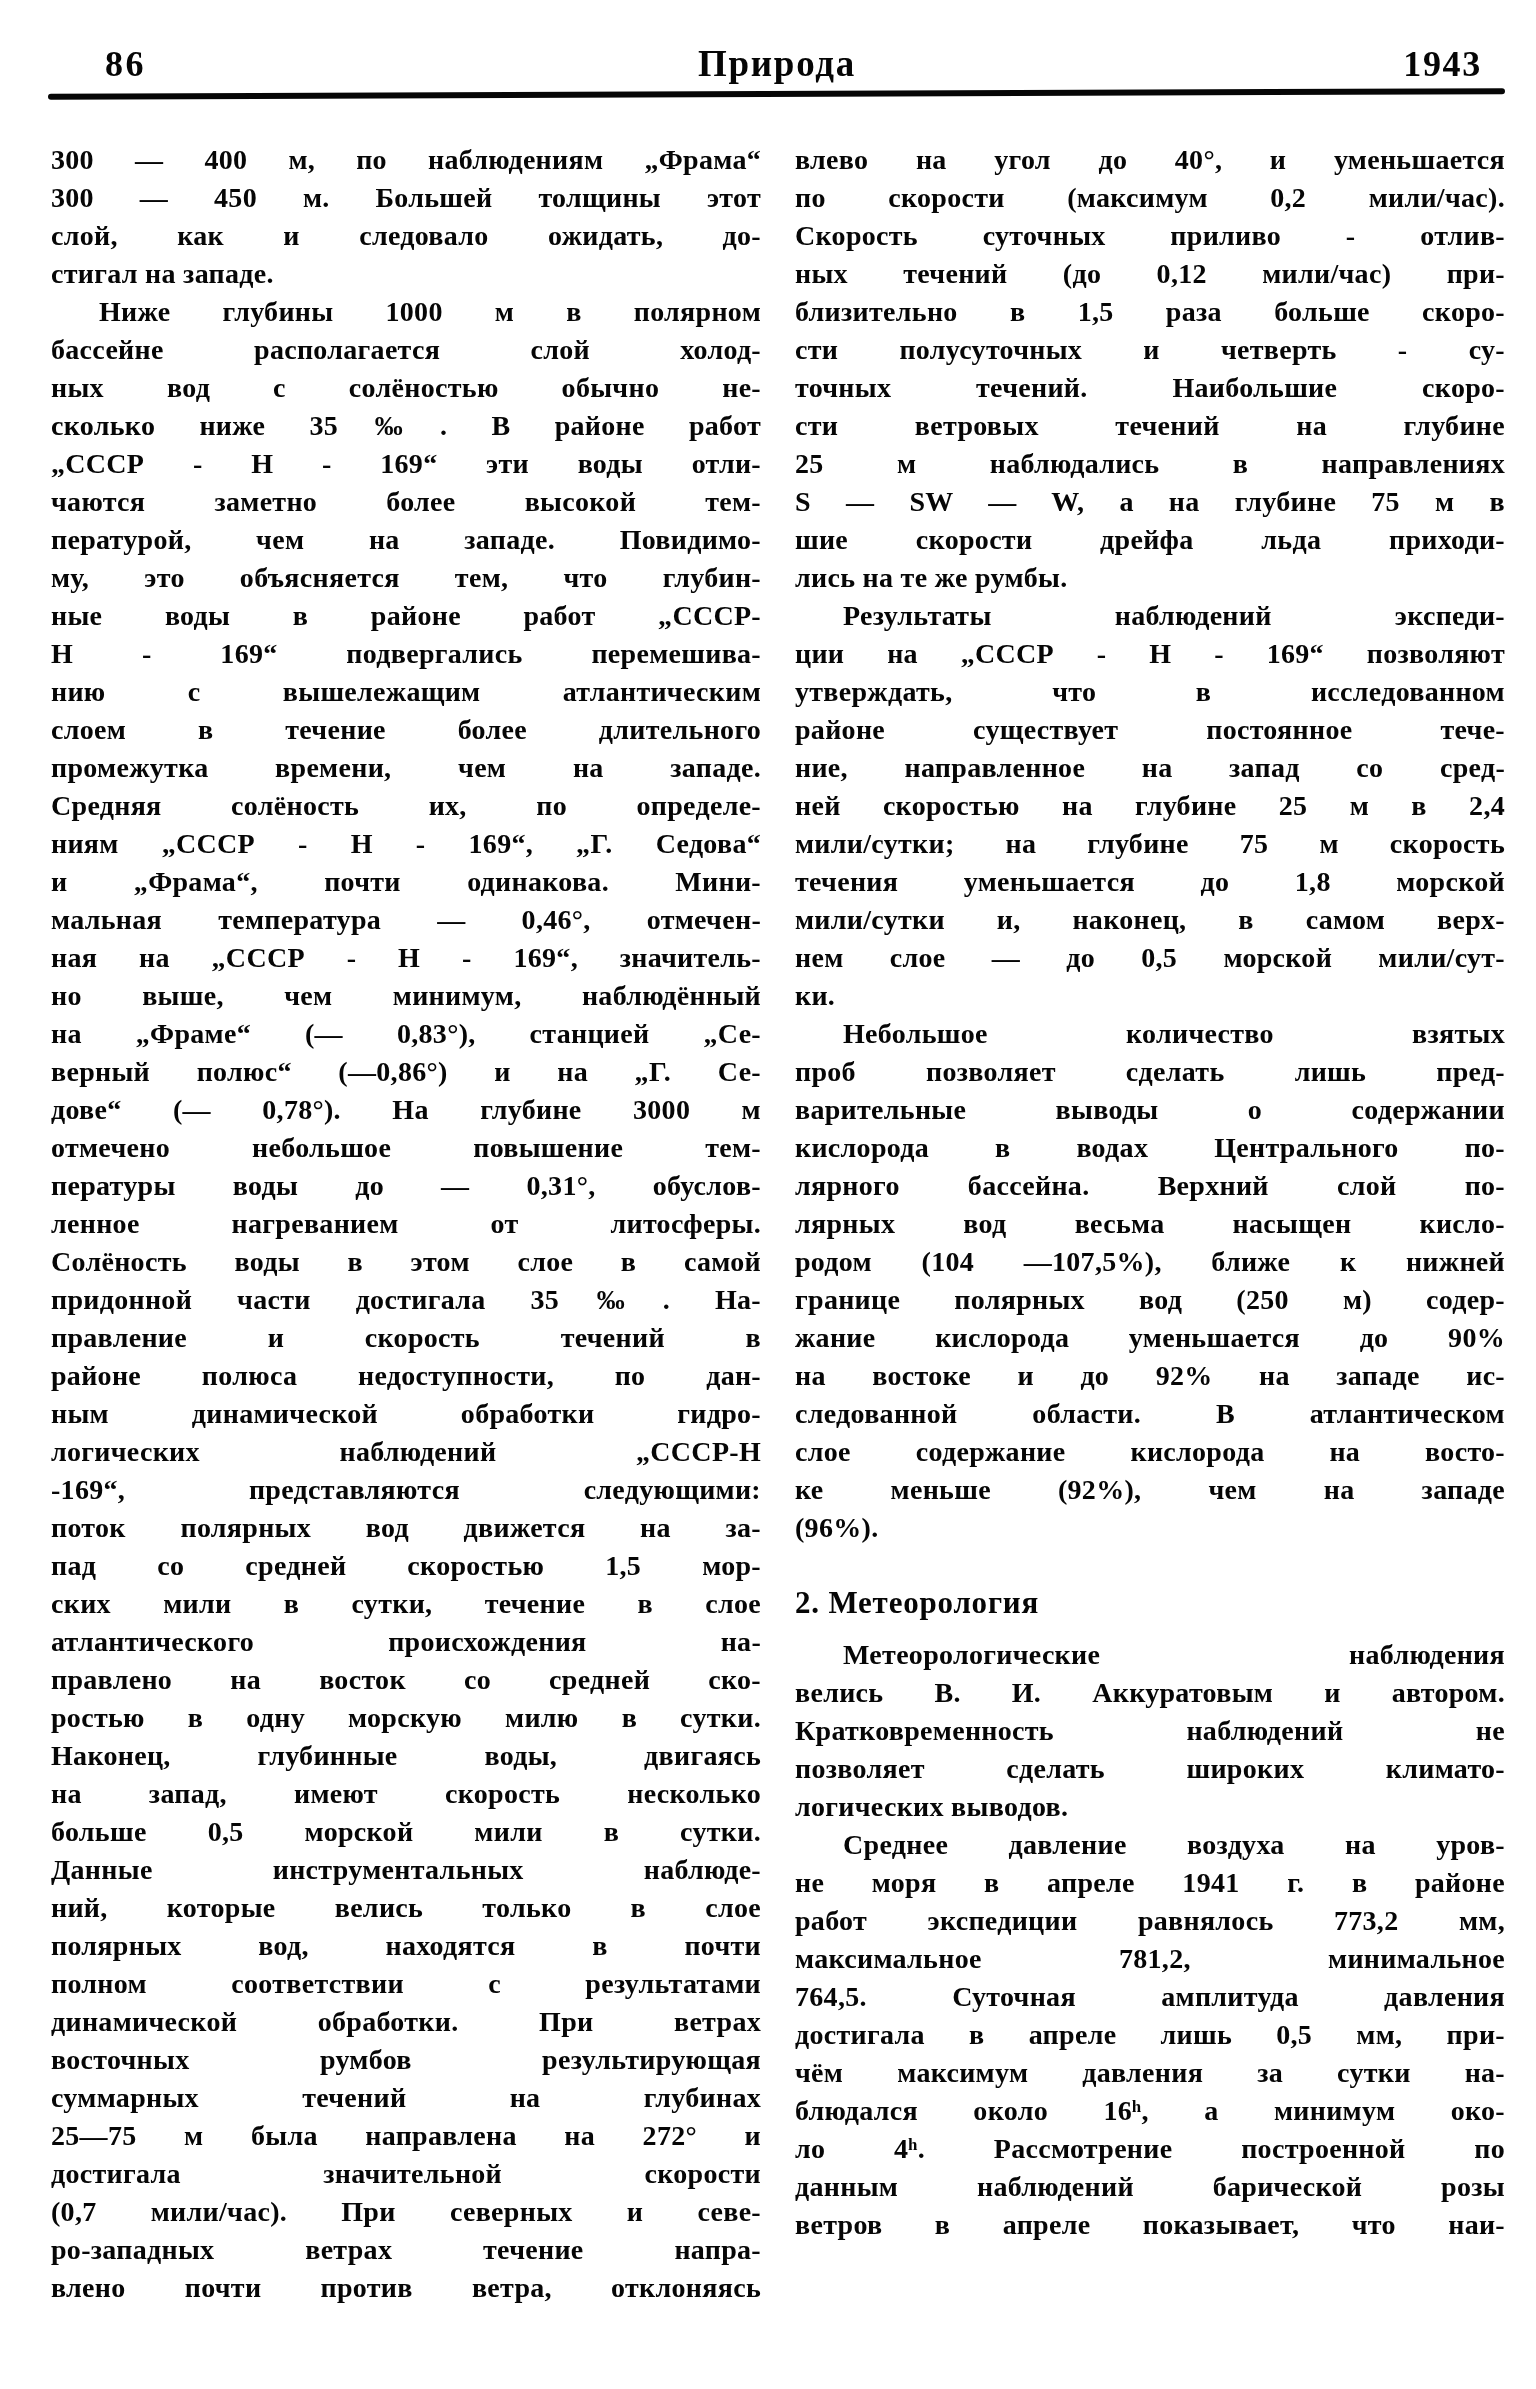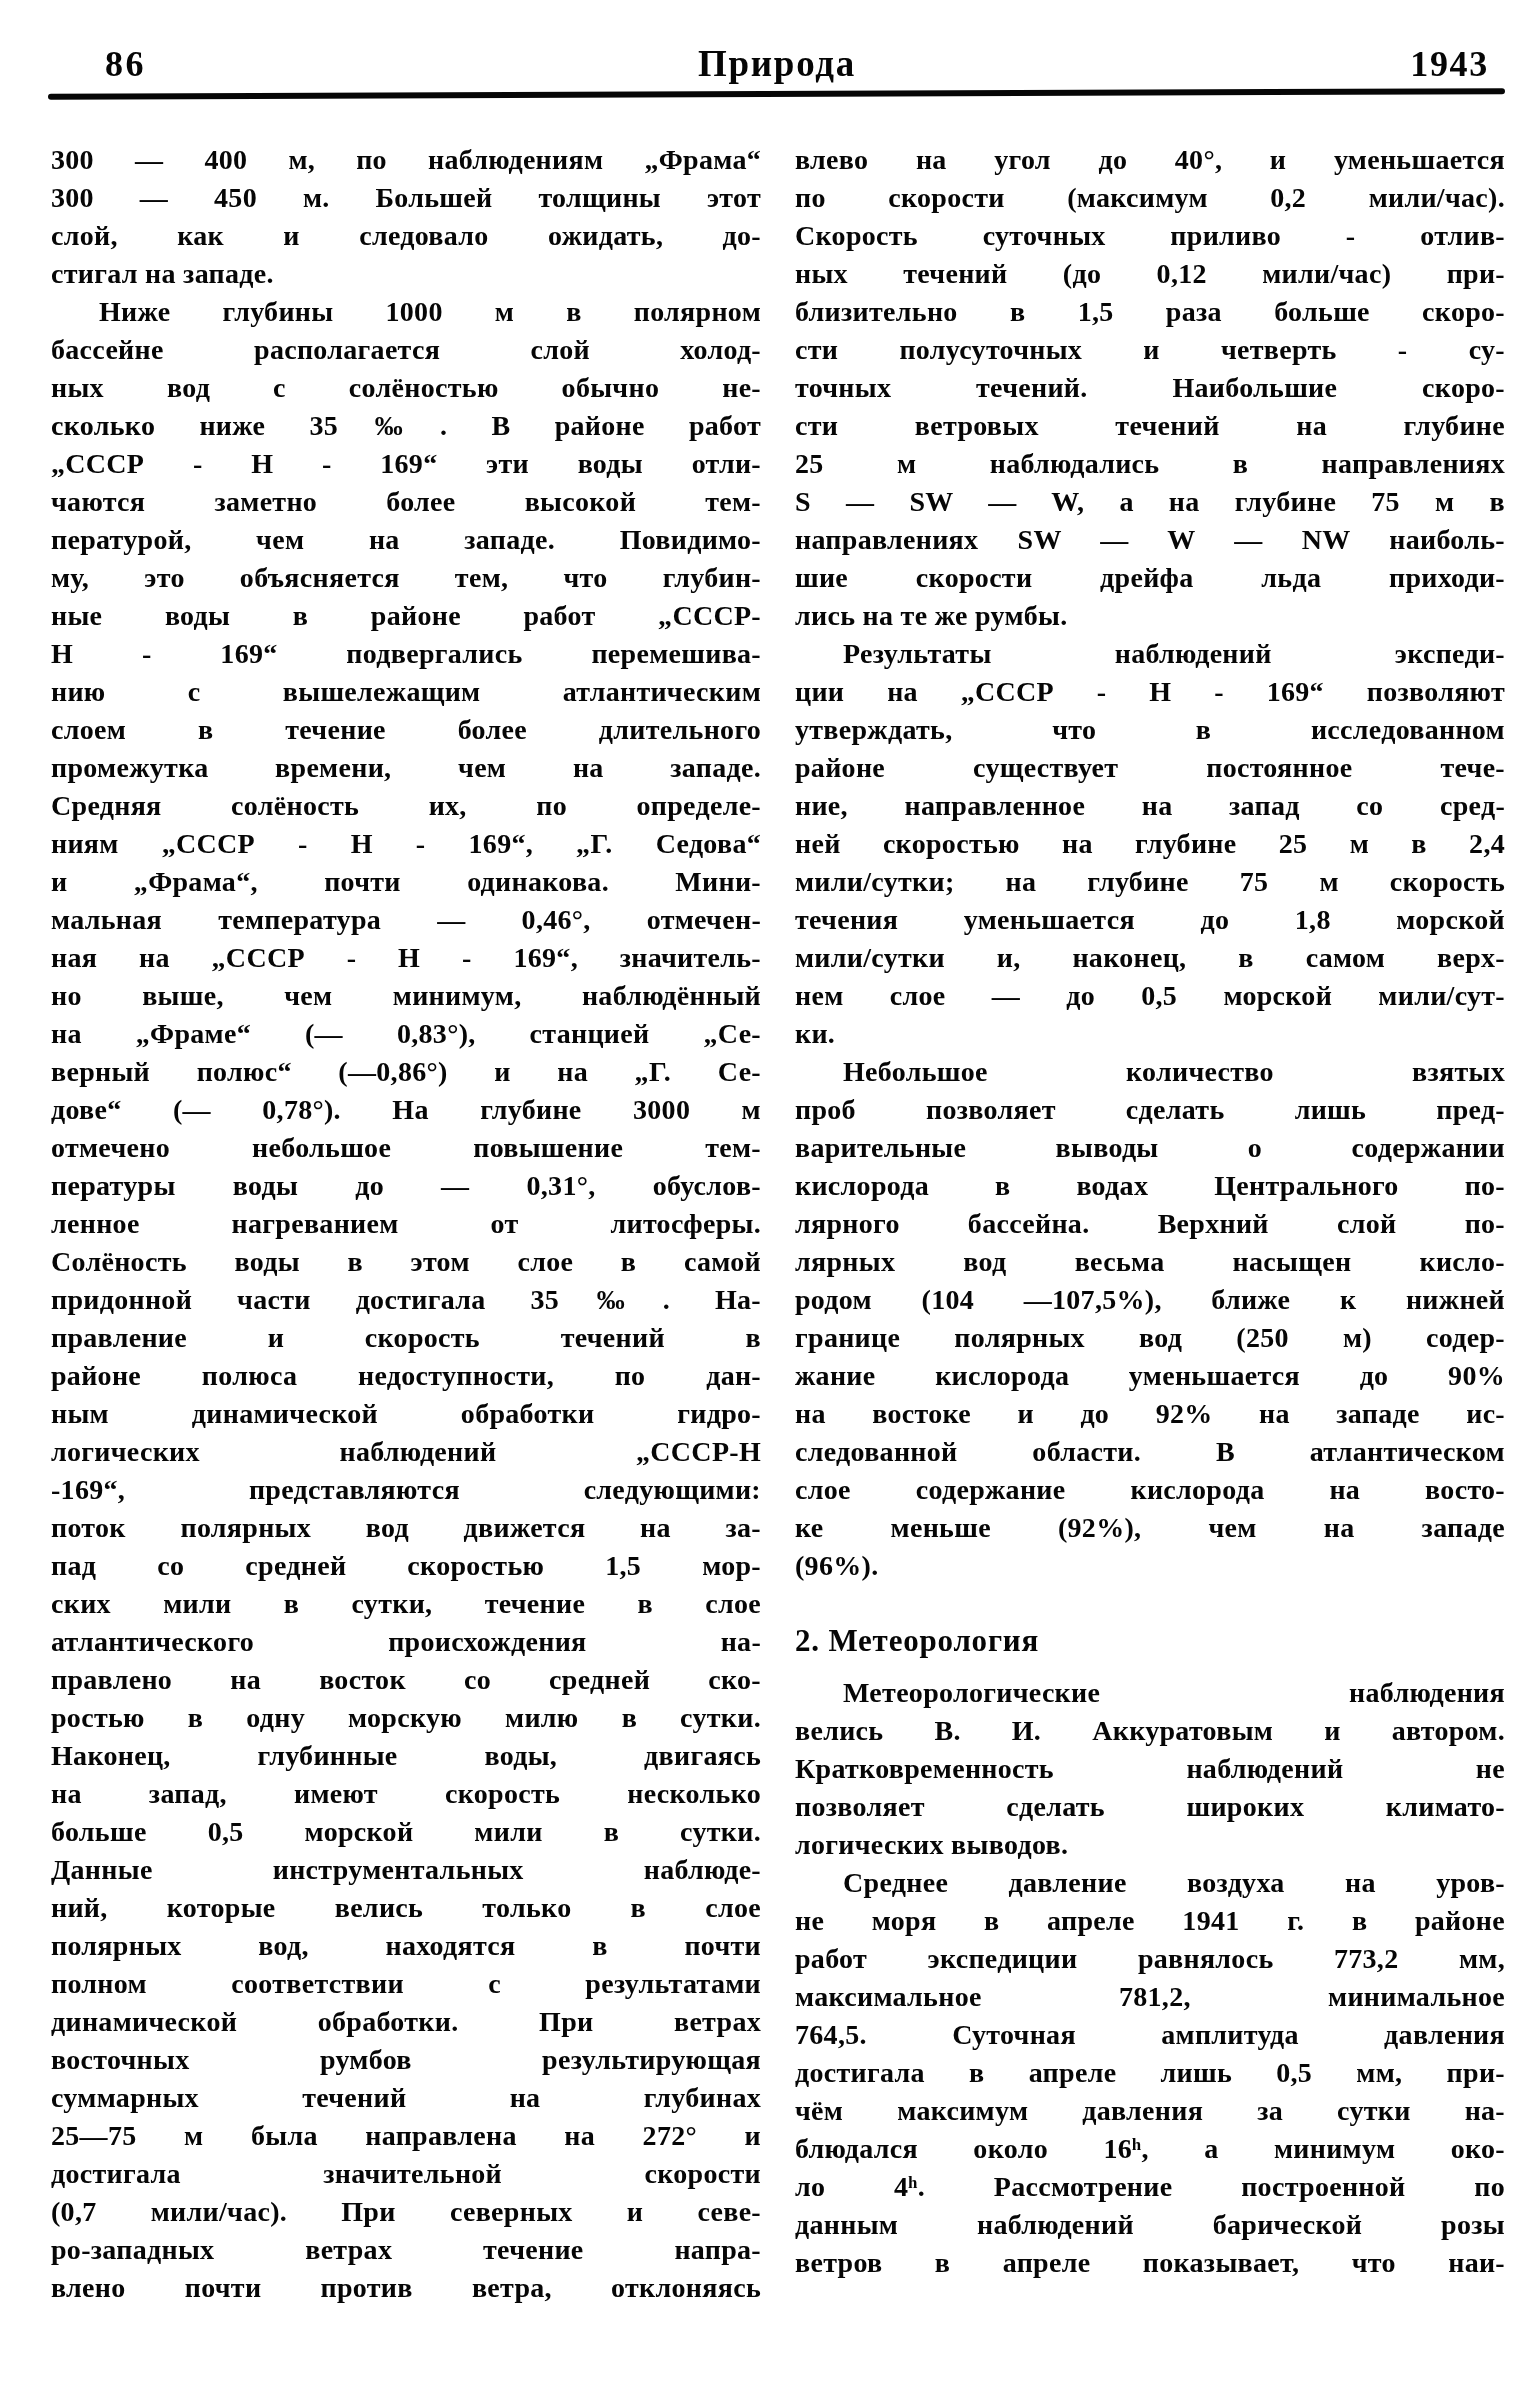--- a/index.html
+++ b/index.html
@@ -24,21 +24,21 @@
   }
   .page-number{
     position:absolute;left:5.1px;bottom:0;
     font-size:36px;letter-spacing:2.5px;margin-left:44px;
   }
   .journal-title{
     position:absolute;left:50%;transform:translateX(-50%);bottom:0;
     font-size:37px;letter-spacing:1.7px;text-align:center;
   }
   .year{
-    position:absolute;right:9px;bottom:0;
+    position:absolute;right:16px;bottom:0;
     font-size:36px;letter-spacing:1.7px;
   }
   .head-rule{
     position:absolute;top:91px;left:48px;width:1457px;height:6px;
     background:var(--ink);
     border-radius:3.4px;
     transform:rotate(-0.22deg);
   }
   
   .columns{
@@ -143,21 +143,20 @@
         <div class="line">влево на угол до 40°, и уменьшается</div>
         <div class="line">по скорости (максимум 0,2 мили/час).</div>
         <div class="line">Скорость суточных приливо - отлив-</div>
         <div class="line">ных течений (до 0,12 мили/час) при-</div>
         <div class="line">близительно в 1,5 раза больше скоро-</div>
         <div class="line">сти полусуточных и четверть - су-</div>
         <div class="line">точных течений. Наибольшие скоро-</div>
         <div class="line">сти ветровых течений на глубине</div>
         <div class="line">25 м наблюдались в направлениях</div>
         <div class="line">S — SW — W, а на глубине 75 м в</div>
-        <div class="line">направлениях SW — W — NW наиболь-</div>
         <div class="line">шие скорости дрейфа льда приходи-</div>
         <div class="line last">лись на те же румбы.</div>
         <div class="line first">Результаты наблюдений экспеди-</div>
         <div class="line">ции на „СССР - Н - 169“ позволяют</div>
         <div class="line">утверждать, что в исследованном</div>
         <div class="line">районе существует постоянное тече-</div>
         <div class="line">ние, направленное на запад со сред-</div>
         <div class="line">ней скоростью на глубине 25 м в 2,4</div>
         <div class="line">мили/сутки; на глубине 75 м скорость</div>
         <div class="line">течения уменьшается до 1,8 морской</div>

